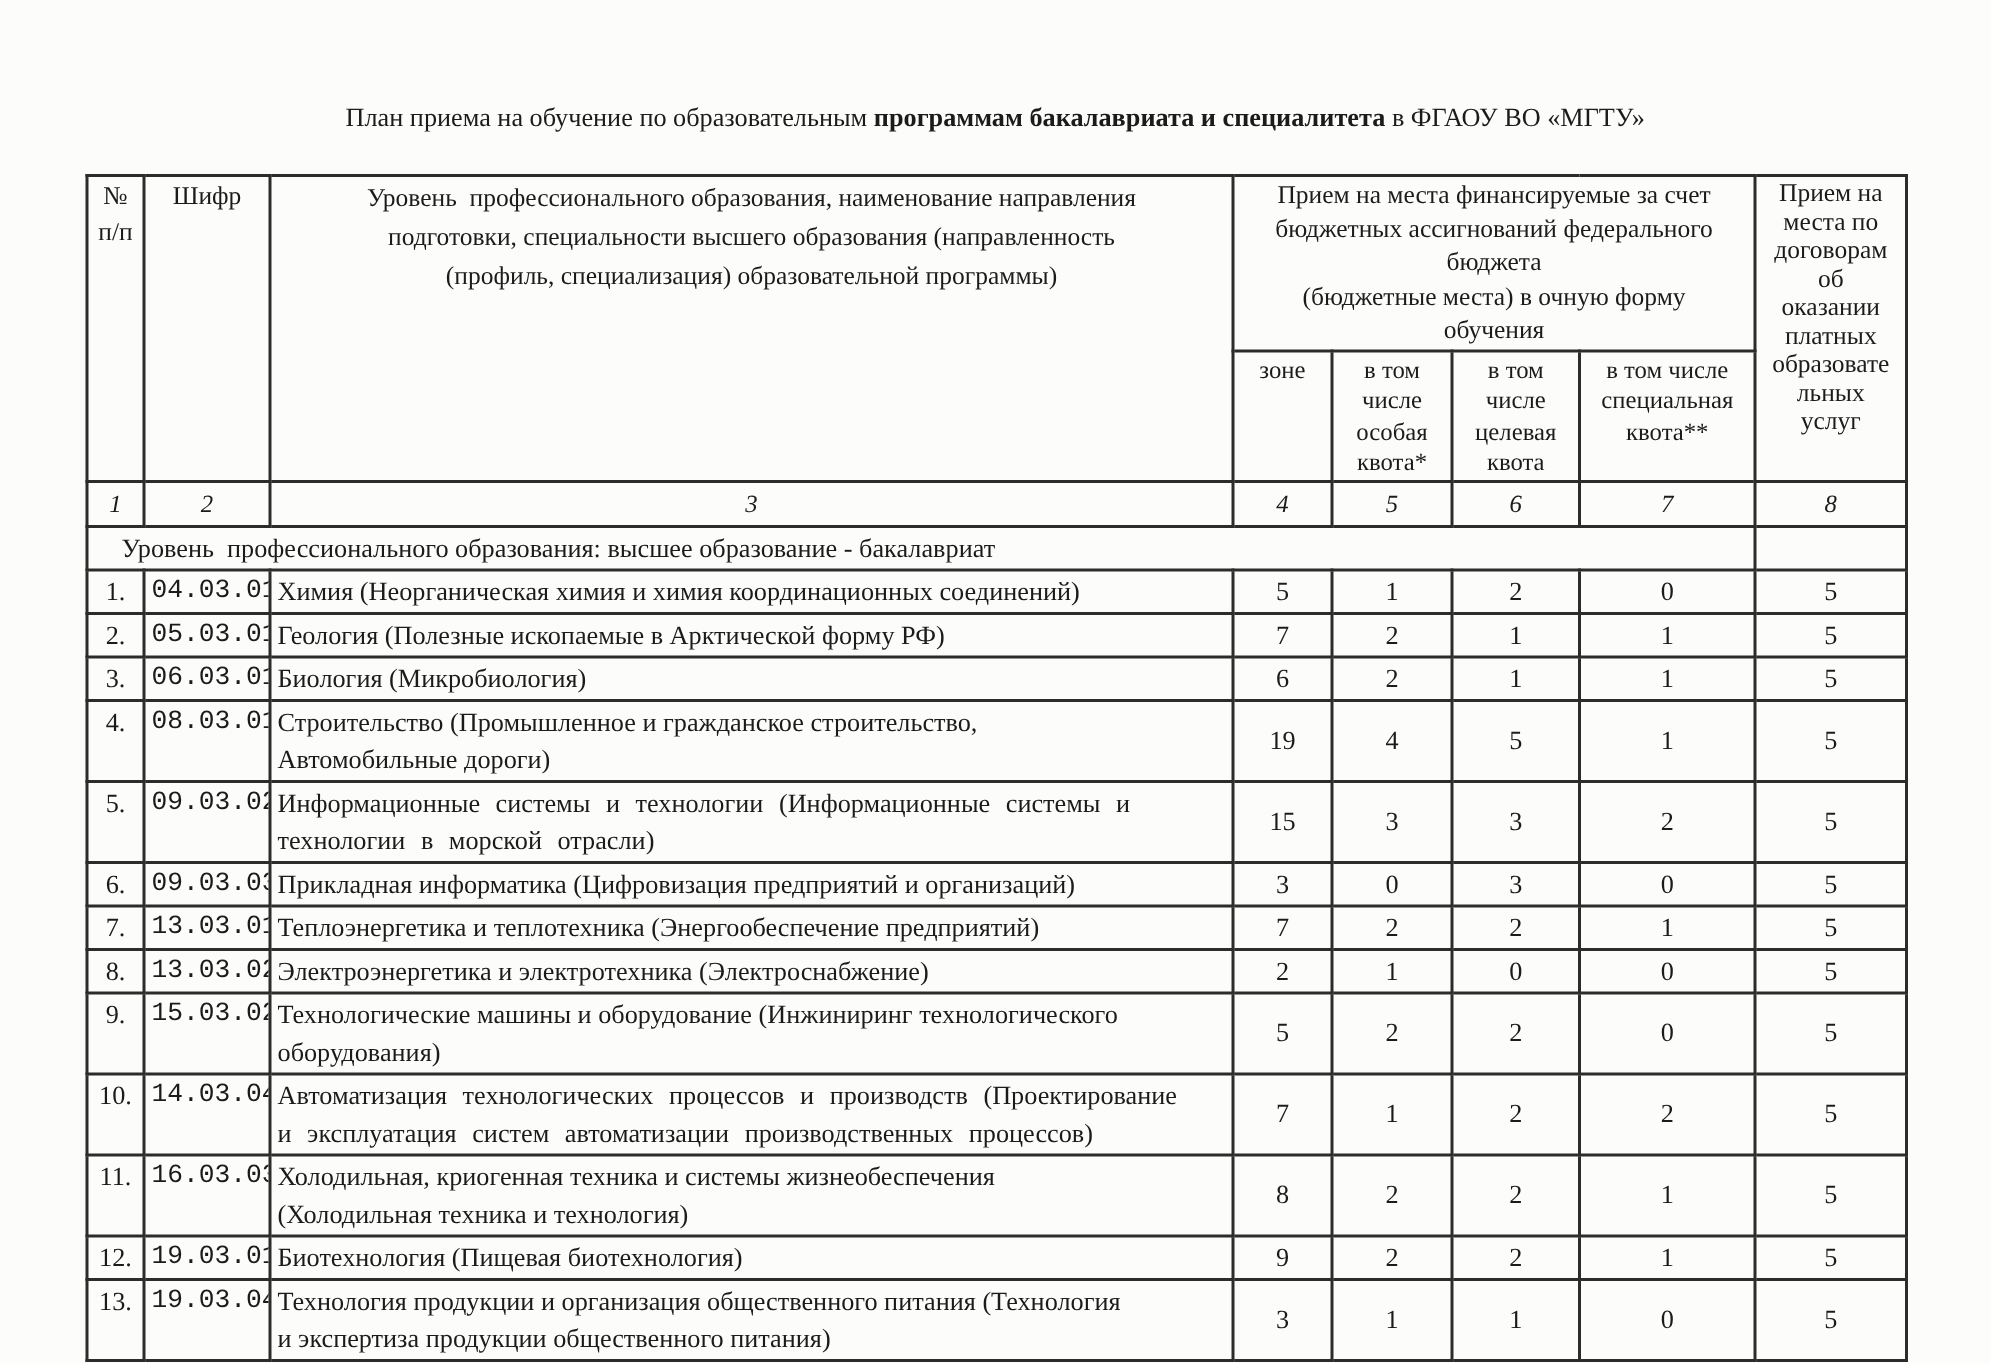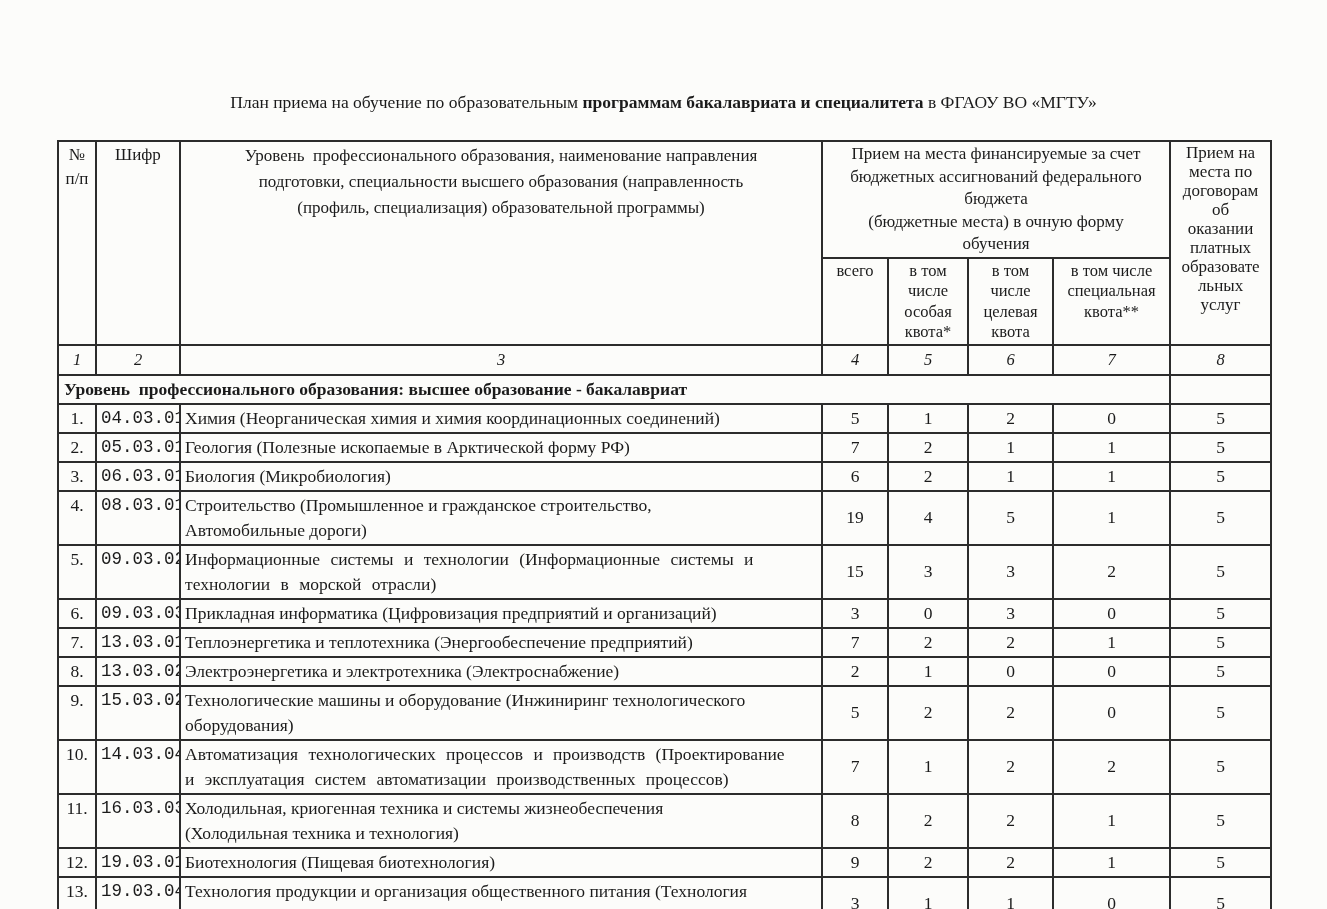--- a/index.html
+++ b/index.html
@@ -5,25 +5,24 @@
   html,body { margin:0; padding:0; background:#ffffff; }
   .page {
     position:relative;
     width:1327px; height:909px;
     background:#fcfcfa;
     color:#1b1b1b;
     font-family:"Liberation Serif","DejaVu Serif",serif;
     overflow:hidden;
   }
   .title {
-    padding-top:52px;
+    padding-top:67px;
     text-align:center;
     font-size:17.5px;
     line-height:23px;
-    margin-top:39px;
   }
   .title b { font-weight:bold; }
   table.plan {
     margin-left:57px;
     margin-top:26px;
     width:1213px;
     border-collapse:collapse;
     table-layout:fixed;
   }
   table.plan th, table.plan td {
@@ -35,21 +34,21 @@
   
   tr.h-main th { vertical-align:top; text-align:center; font-size:17px; }
   th.colh-small { line-height:24px; padding-top:4px; }
   th.colh-desc  { line-height:26px; padding-top:3px; white-space:pre-wrap;border-radius:21px; }
   th.colh-group { line-height:22.5px; padding-top:3px; white-space:pre-line; font-size:17.5px; }
   th.colh-paid  { line-height:19px; padding-top:3px; white-space:pre-line; font-size:16.5px; }
   tr.h-sub th { vertical-align:top; text-align:center; font-size:16.5px; line-height:20.5px; white-space:pre-line; padding-top:2px; }
   th.bold, td.bold { font-weight:bold; }
   tr.h-nums td { text-align:center; font-style:italic; font-size:16.5px; height:26px; }
   
-  tr.section td { font-weight:bold; font-size:18px; height:25px; white-space:pre-wrap; padding-left:5px; }
+  tr.section td { font-weight:normal; font-size:18px; height:25px; white-space:pre-wrap; padding-left:22px; }
   
   tbody.data td { font-size:17.5px; line-height:25px; }
   td.cnum  { text-align:center; vertical-align:top; }
   td.ccode { text-align:center; vertical-align:top;font-family:Liberation Mono, monospace; }
   td.cname { text-align:left; vertical-align:top; padding-left:7px; white-space:pre-line; }
   td.cval  { text-align:center; vertical-align:middle; }
   tr.r1 { height:26px; }
   tr.r2 { height:52px; }
   .spread { word-spacing:6px; }
 </style>
@@ -90,21 +89,21 @@
 места по
 договорам
 об
 оказании
 платных
 образовате
 льных
 услуг</th>
       </tr>
       <tr class="h-sub" style="height:84px">
-        <th class="bold">всего</th>
+        <th class="bold">зоне</th>
         <th>в том
 числе
 особая
 квота*</th>
         <th>в том
 числе
 целевая
 квота</th>
         <th>в том числе
 специальная

